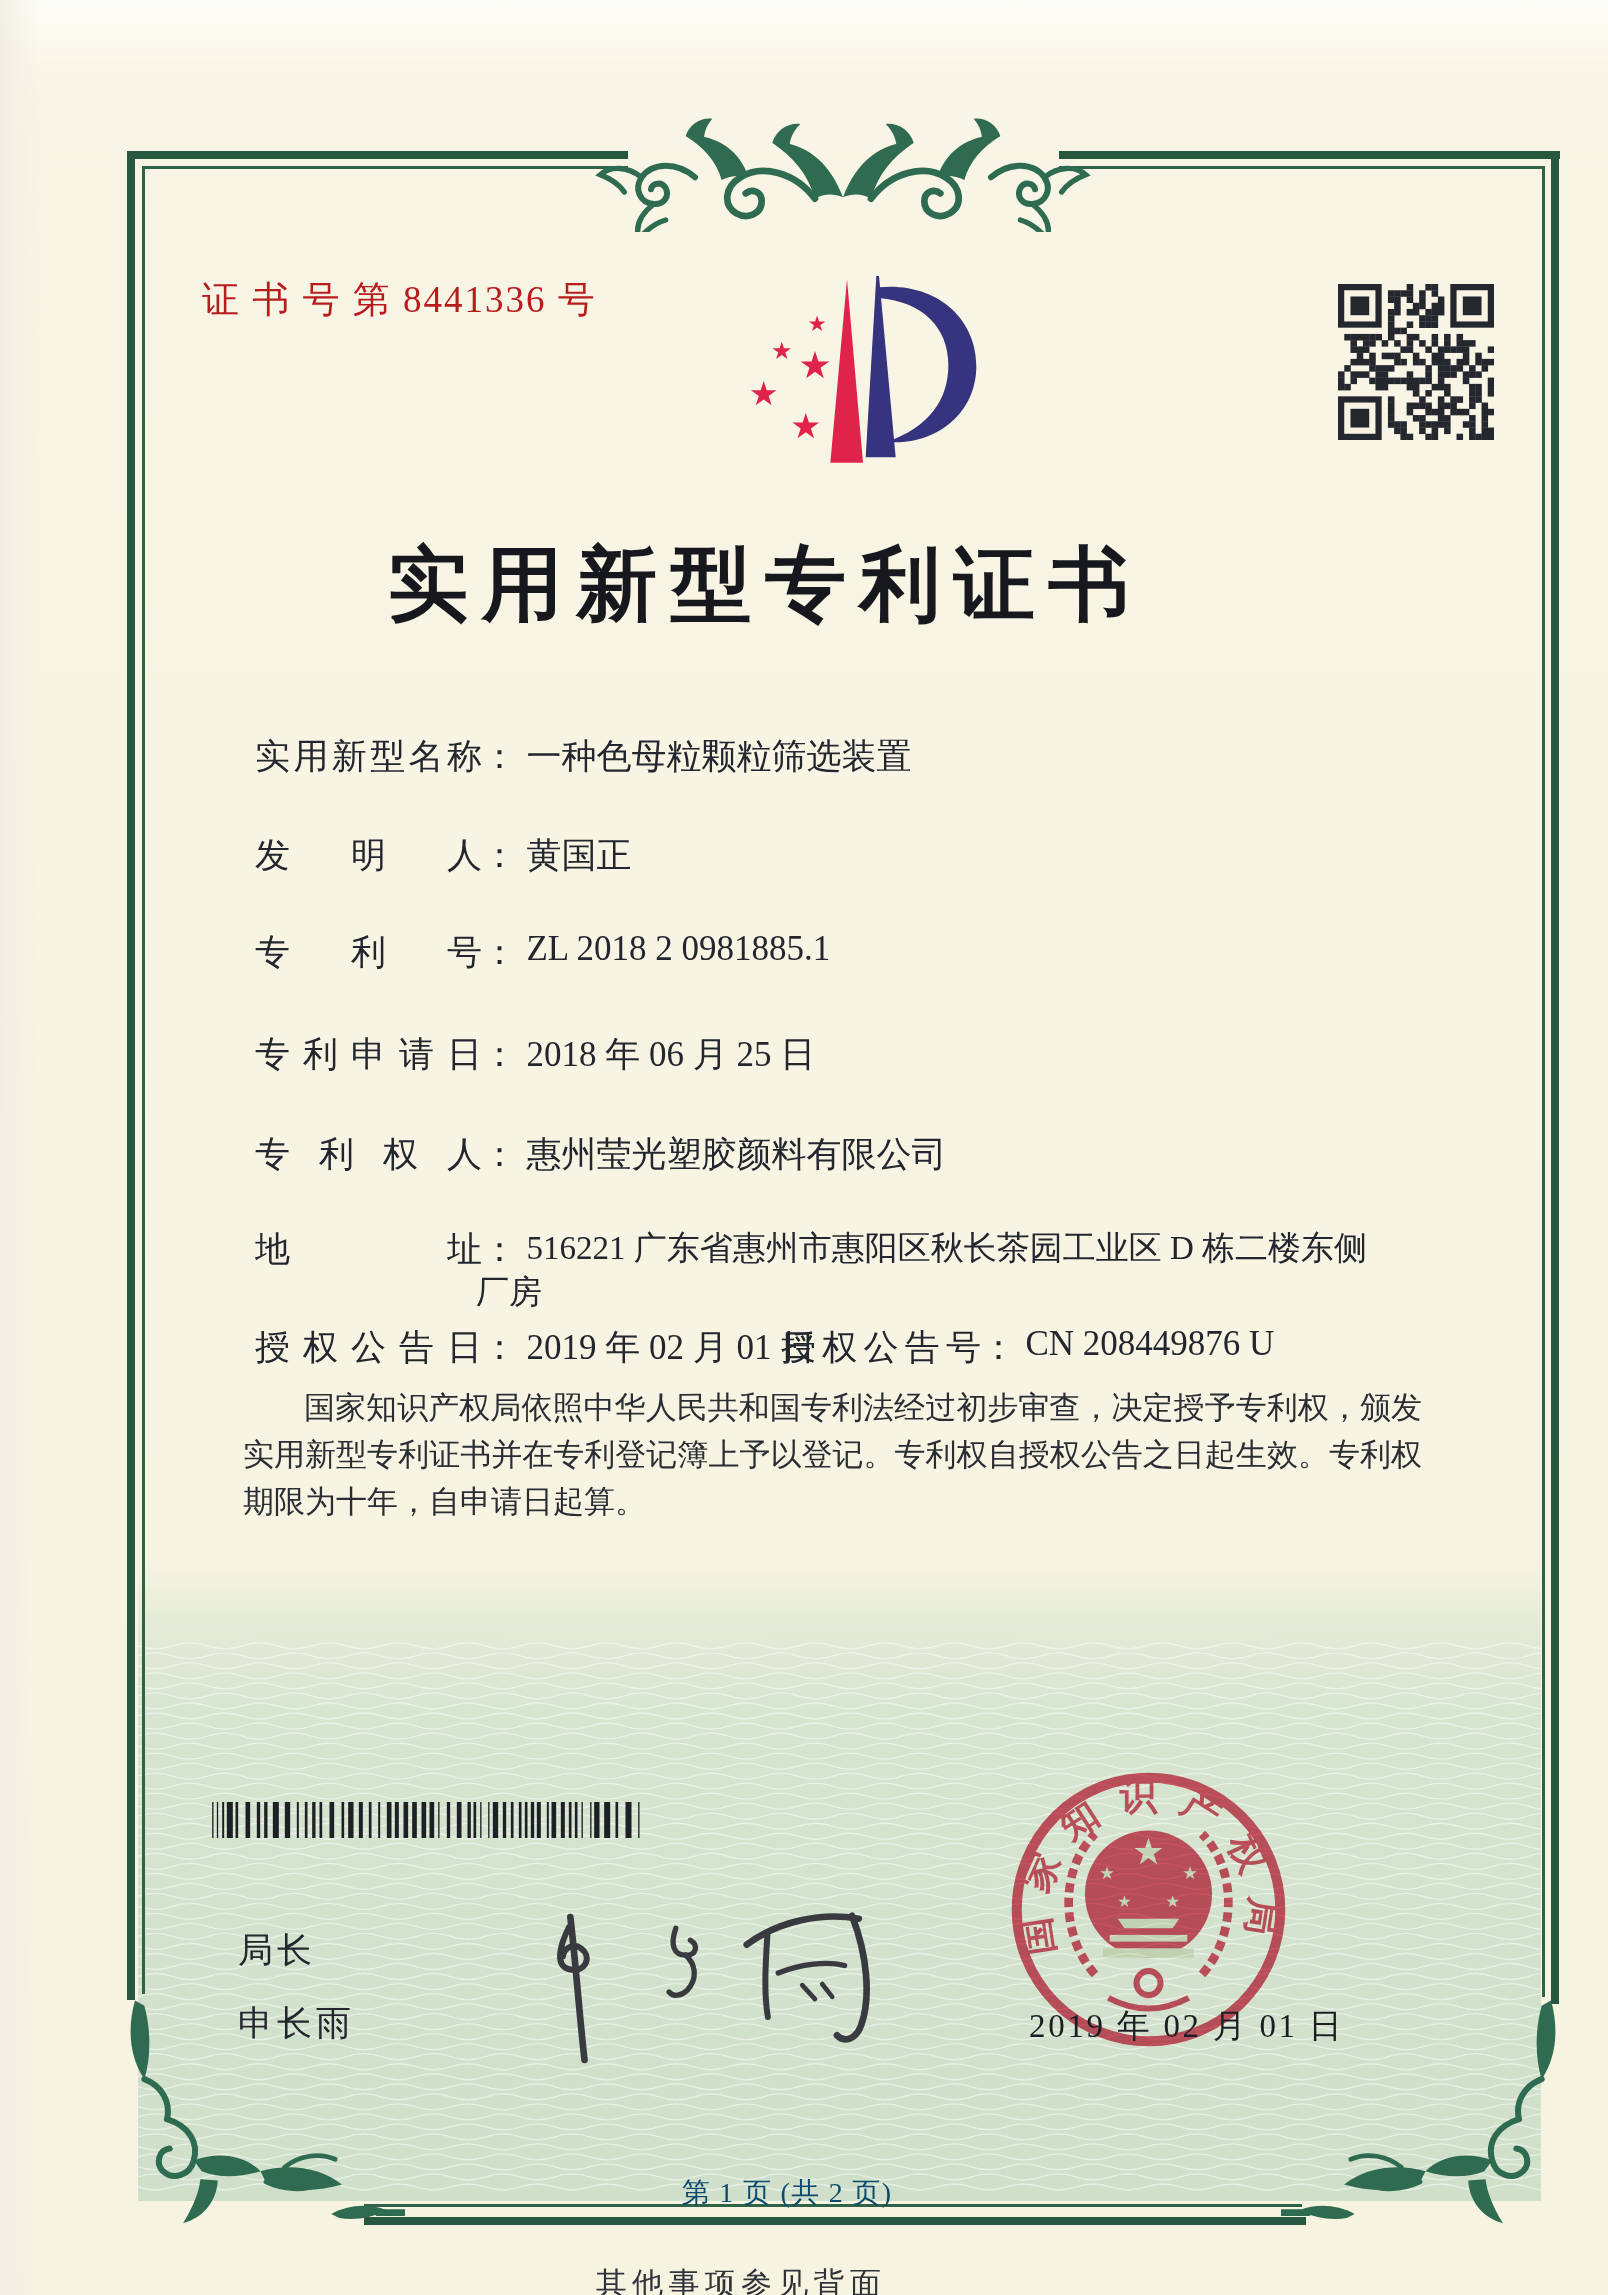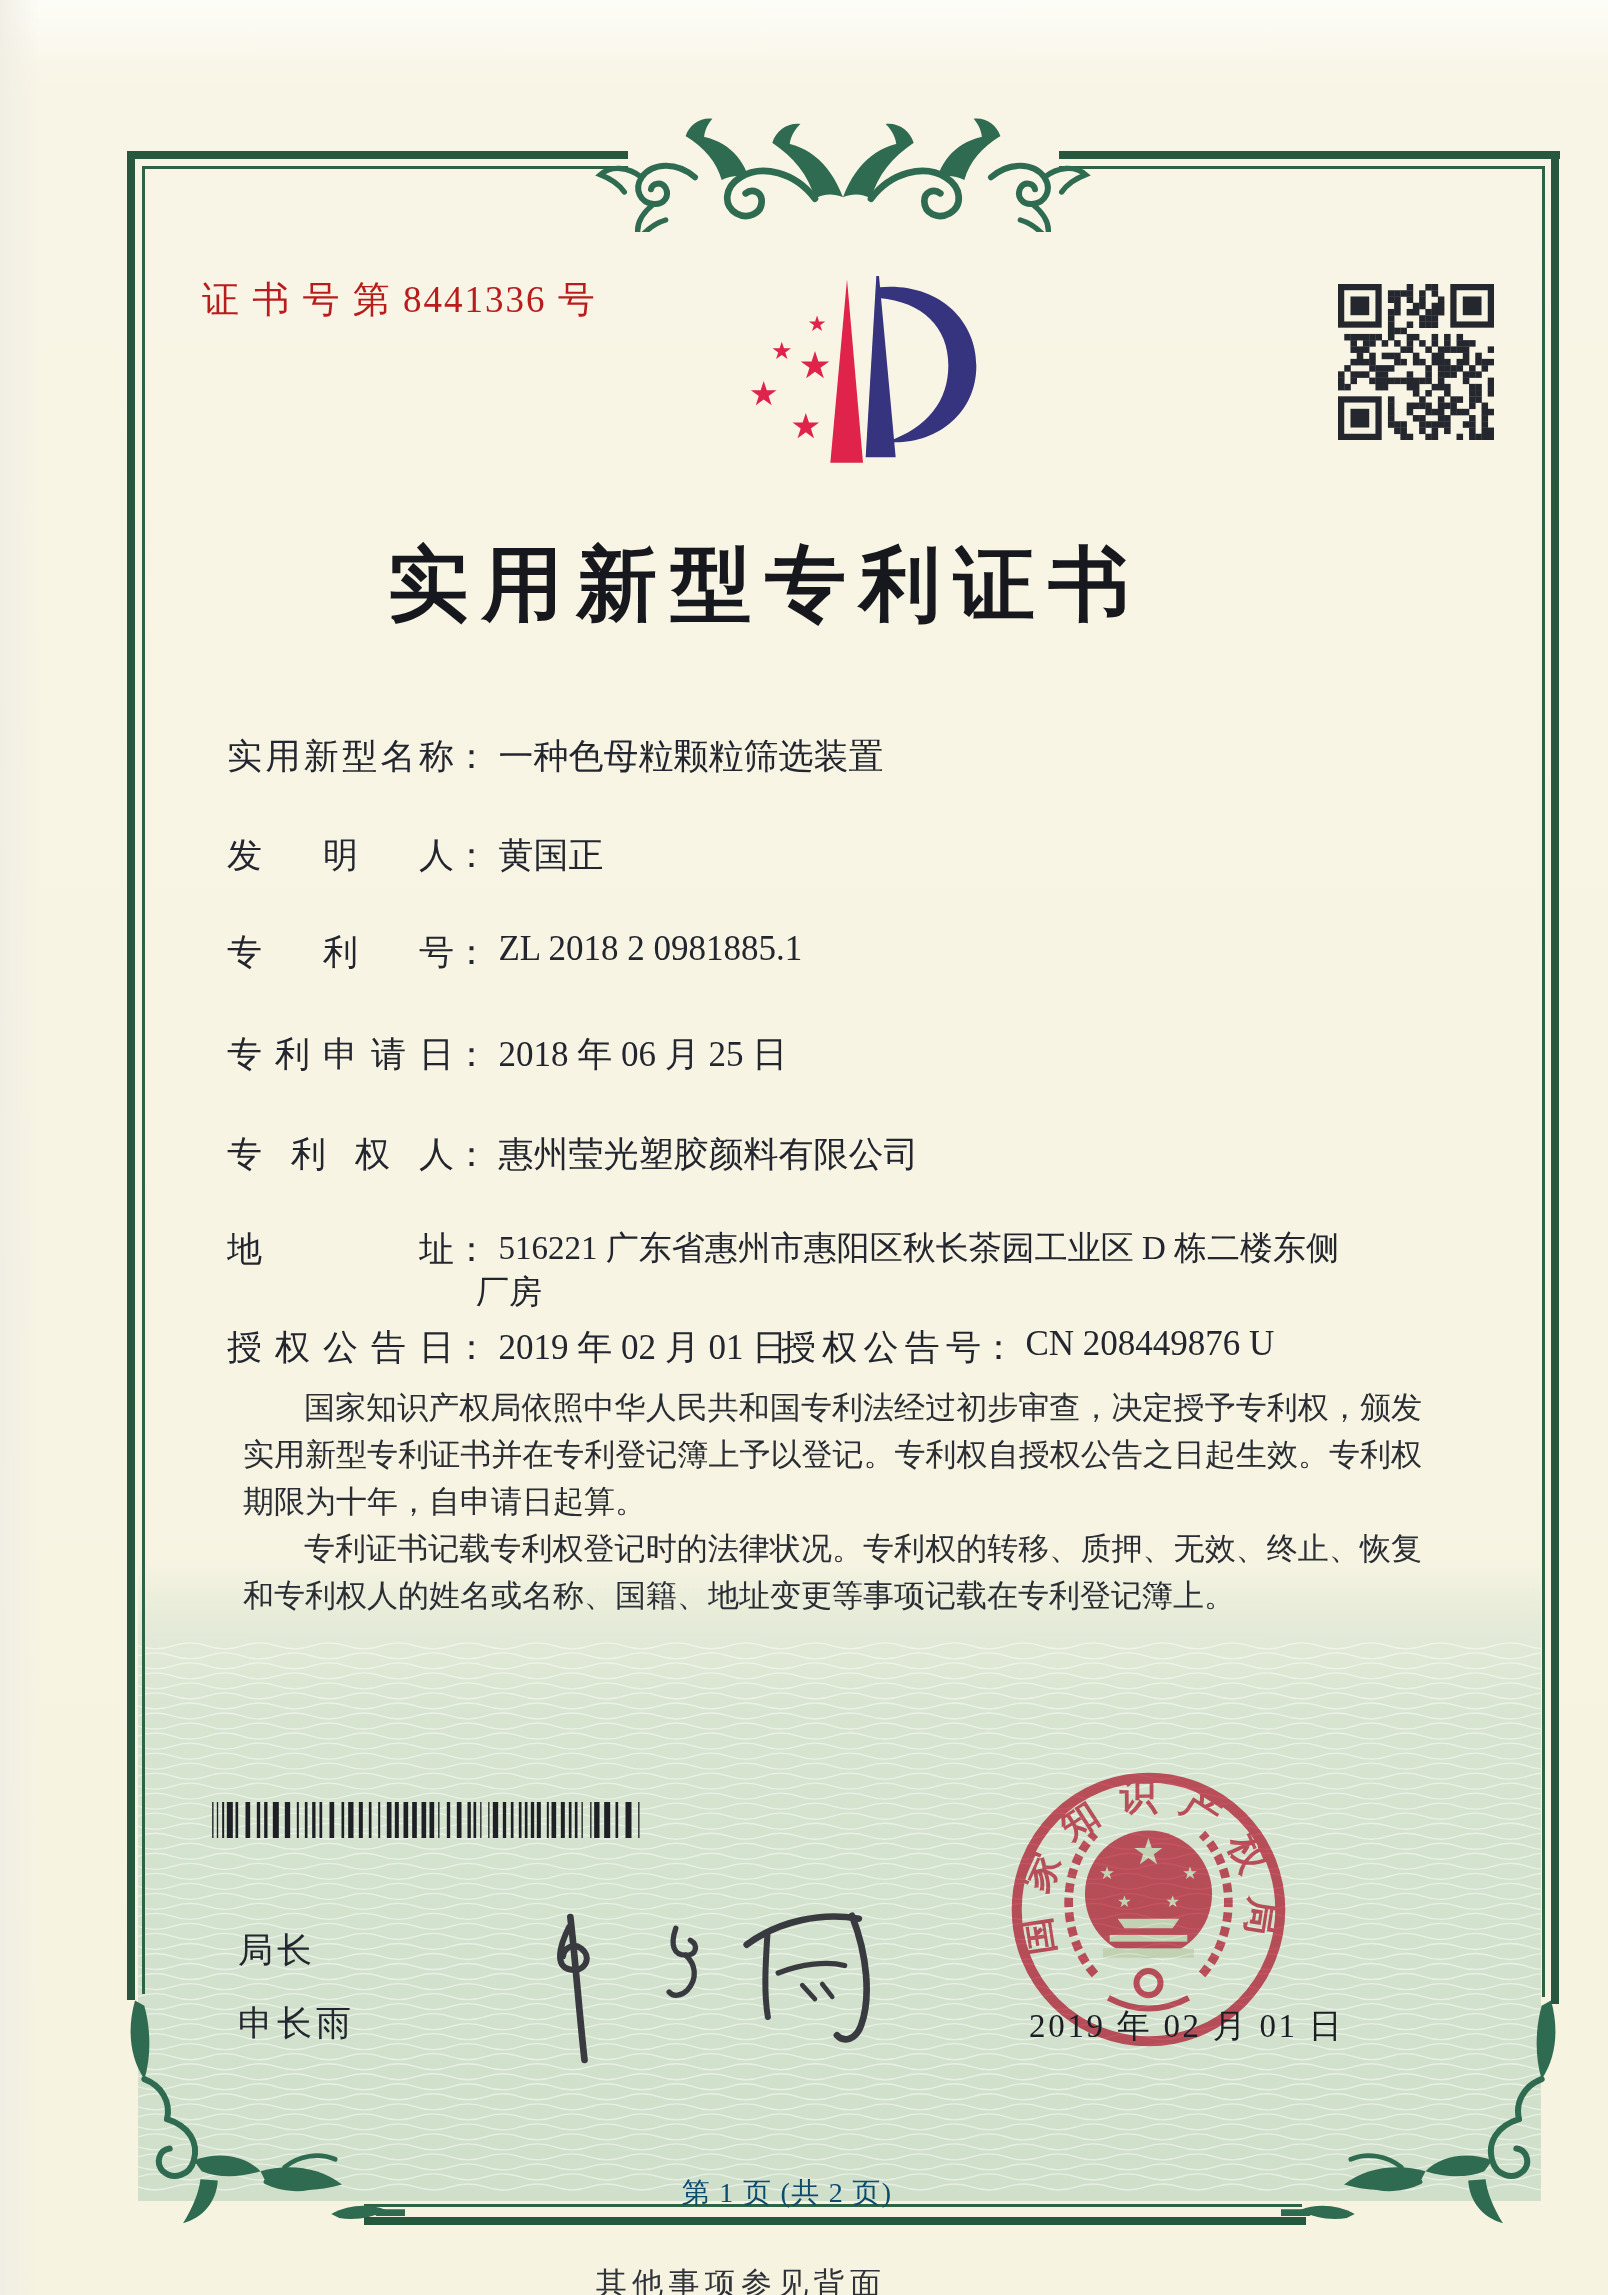--- a/index.html
+++ b/index.html
@@ -8,21 +8,21 @@
     background:linear-gradient(180deg,#fbf9ee 0px,#f8f5e6 94px,#f7f4e3 55%,#f6f3e0 100%);
     font-family:"Liberation Serif","DejaVu Serif",serif;
     color:#22252d;
   }
   .abs{position:absolute;}
   .frame-line{position:absolute;background:#26573f;}
   .frame-line.thin{background:#2f6347;}
   .certno{font-size:37px;letter-spacing:2px;color:#b91c1c;}
   .title{font-size:81px;font-weight:bold;letter-spacing:13.4px;color:#17181d;white-space:nowrap;transform:translateX(-50%);}
   .frow{font-size:35px;color:#23262e;white-space:nowrap;}
-  .frow .lbl{display:inline-block;width:227px;text-align:justify;text-align-last:justify;vertical-align:top;}
+  .frow .lbl{display:inline-block;width:227px;text-align:justify;text-align-last:justify;vertical-align:top;margin-left:28px;}
   .frow .lbl2{display:inline-block;width:200px;text-align:justify;text-align-last:justify;vertical-align:top;}
   .frow .colon{display:inline-block;vertical-align:top;}
   .frow .val{display:inline-block;margin-left:9.4px;vertical-align:top;}
   .addr2{font-size:33px;color:#23262e;text-align:center;}
   .bodytext{width:1179px;font-size:31px;line-height:47px;text-align:justify;color:#2a2d33;margin-left:16px;}
   .bodytext p{margin:0;text-indent:61px;}
   .director{font-size:35px;letter-spacing:4px;color:#23262e;}
   .sealdate{font-size:33px;letter-spacing:2.7px;color:#1c1e24;}
   .pageinfo{font-size:28px;letter-spacing:1.3px;color:#0c4a6e;transform:translateX(-50%);white-space:nowrap;margin-left:12px;}
   .backnote{font-size:31px;letter-spacing:5.3px;color:#2f3238;transform:translateX(-50%);white-space:nowrap;}
@@ -418,21 +418,20 @@
 
 <div class="abs frow" style="left:227px;top:1324px;">
   <span class="lbl">授权公告日</span><span class="colon">：</span><span class="val">2019 年 02 月 01 日</span>
 </div>
 <div class="abs frow" style="left:781px;top:1324px;">
   <span class="lbl2">授权公告号</span><span class="colon">：</span><span class="val">CN 208449876 U</span>
 </div>
 
 <div class="abs bodytext" style="left:227px;top:1384px;">
   <p>国家知识产权局依照中华人民共和国专利法经过初步审查，决定授予专利权，颁发实用新型专利证书并在专利登记簿上予以登记。专利权自授权公告之日起生效。专利权期限为十年，自申请日起算。</p>
-  <p>专利证书记载专利权登记时的法律状况。专利权的转移、质押、无效、终止、恢复和专利权人的姓名或名称、国籍、地址变更等事项记载在专利登记簿上。</p>
 </div>
 
 <svg id="barcode-svg" class="abs" style="left:212px;top:1802px;" width="443" height="36" viewBox="0 0 664 54">
     <rect x="0" y="0" width="2" height="54" fill="#1e2025"></rect>
     <rect x="7" y="0" width="2" height="54" fill="#1e2025"></rect>
     <rect x="15" y="0" width="3" height="54" fill="#1e2025"></rect>
     <rect x="22" y="0" width="9" height="54" fill="#1e2025"></rect>
     <rect x="35" y="0" width="4" height="54" fill="#1e2025"></rect>
     <rect x="50" y="0" width="7" height="54" fill="#1e2025"></rect>
     <rect x="67" y="0" width="5" height="54" fill="#1e2025"></rect>

